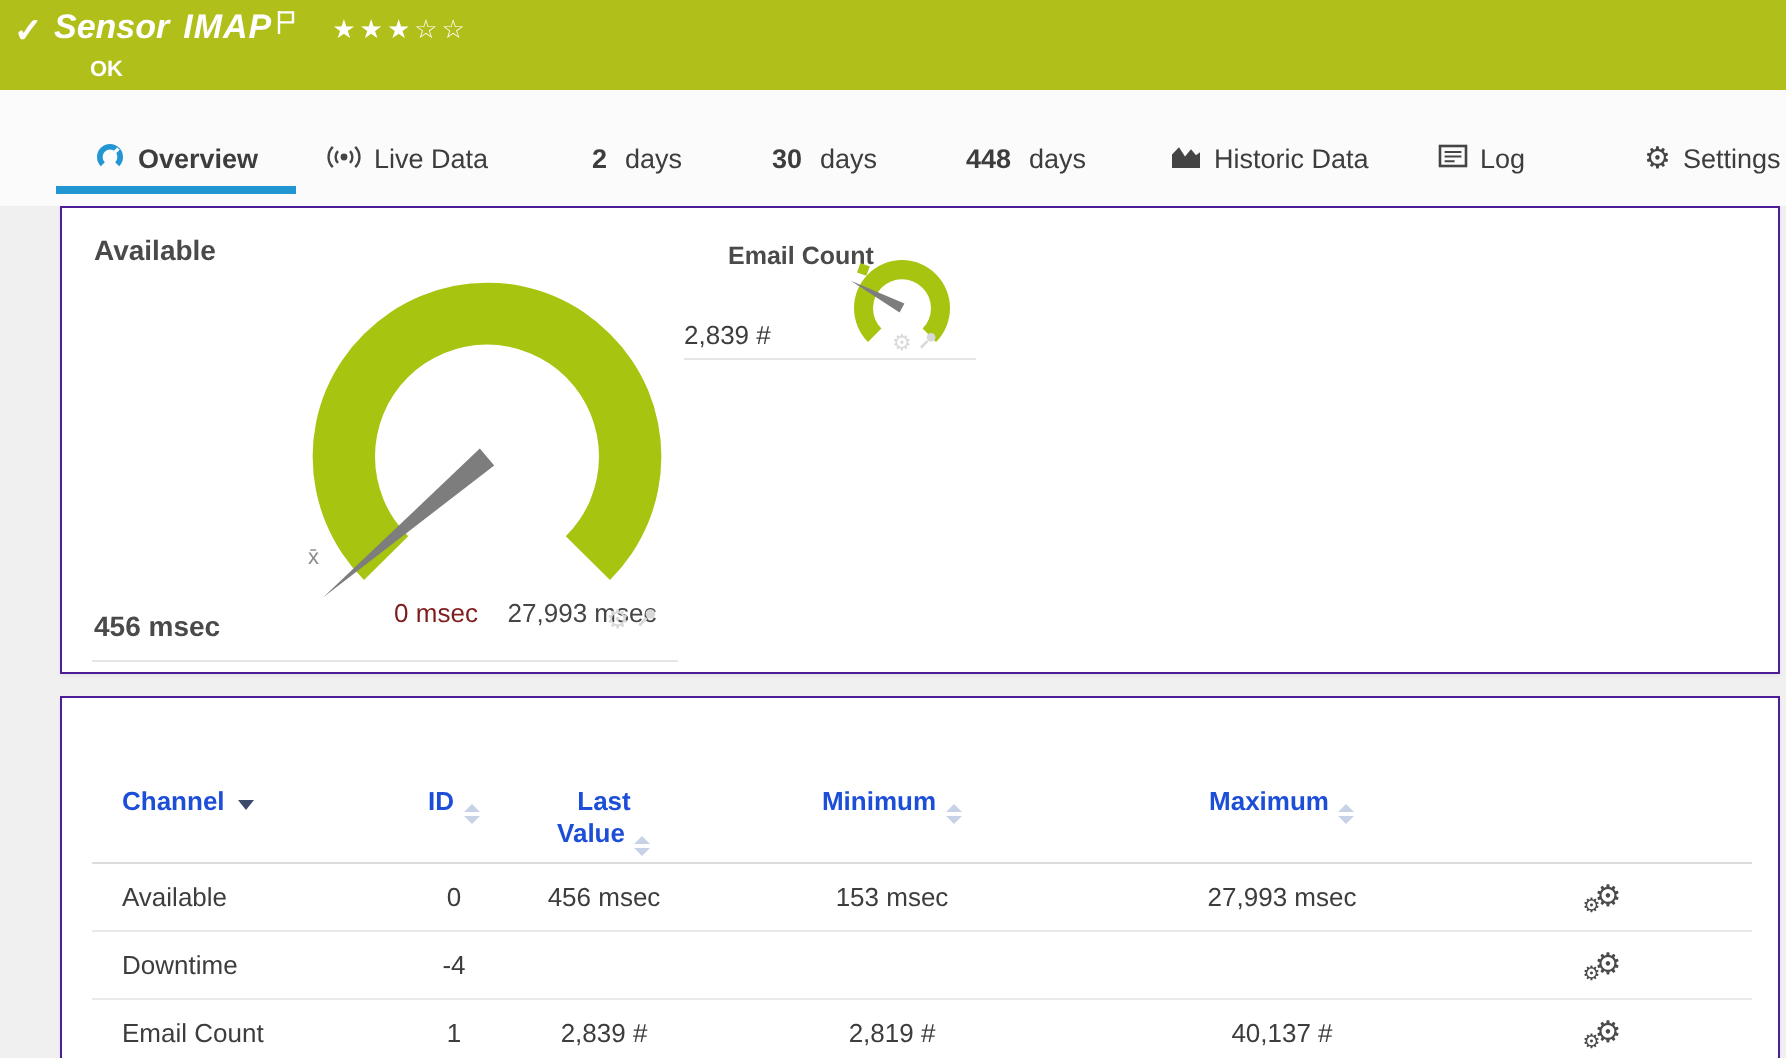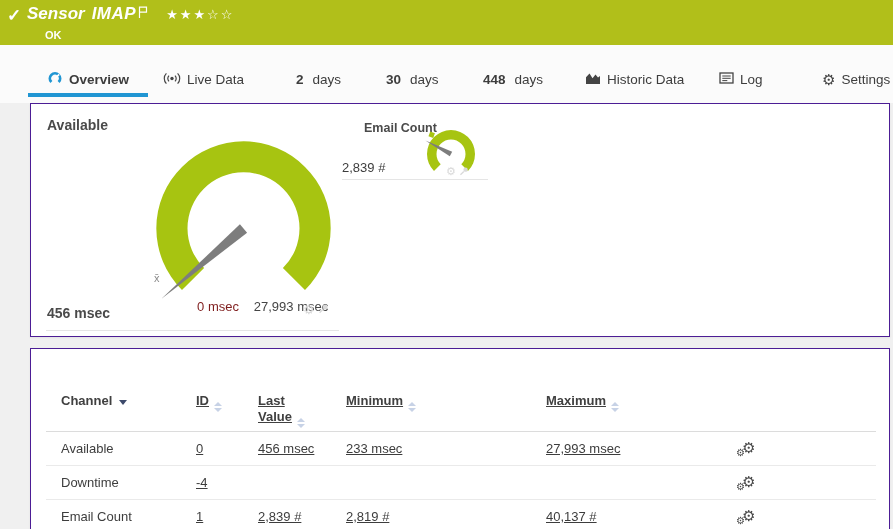--- a/index.html
+++ b/index.html
@@ -39,25 +39,25 @@
   .div-avail { left:15px; top:226px; width:293px; }
   .div-ec    { left:311px; top:75px; width:146px; }
   .hovericons { position:absolute; display:flex; align-items:center; gap:3px; color:#d9d9d9; font-size:13px; cursor:pointer; }
   .hi-avail { left:272px; top:198px; }
   .hi-ec    { left:415px; top:61px; }
   .ec-title { position:absolute; left:333px; top:17px; font-size:12.5px; font-weight:bold; color:#4a4a4a; }
   .ec-value { position:absolute; left:311px; top:56px; font-size:13px; color:#3d3d3d; }
   .ec-gauge { position:absolute; left:393px; top:23px; }
   
   .chan-table { position:absolute; left:15px; top:36px; width:830px; border-collapse:collapse; table-layout:fixed; }
-  .chan-table th { color:#404040; font-size:13px; font-weight:bold; vertical-align:top;
+  .chan-table th { color:#1d4ed8; font-size:13px; font-weight:bold; vertical-align:top;
                    padding:8px 0 4px 0; border-bottom:1px solid #dcdcdc; line-height:16px; cursor:pointer; }
   .chan-table td { font-size:13px; color:#3d3d3d; height:33px; border-bottom:1px solid #eaeaea; padding:0; }
   .al { text-align:left; padding-left:15px !important; }
-  .ar { text-align:left;text-decoration:underline; }
+  .ar { text-align:center; }
   .caret { display:inline-block; width:0; height:0; border-left:4px solid transparent;
            border-right:4px solid transparent; border-top:5px solid #3d4a6b; margin-left:7px; }
   .sort { display:inline-flex; flex-direction:column; gap:2px; margin-left:5px; transform:translateY(1px); }
   .sort i { display:block; width:0; height:0; border-left:4px solid transparent; border-right:4px solid transparent; }
   .sort .up   { border-bottom:4px solid #c7d2e6; }
   .sort .down { border-top:4px solid #c7d2e6; }
   .gears { display:inline-block; padding-right:10px; color:#4a4a4a; cursor:pointer; white-space:nowrap; }
   .gears .g-small { font-size:10px; vertical-align:-2px; }
   .gears .g-big   { font-size:15px; margin-left:-3px; vertical-align:1px; }
 </style>
@@ -223,21 +223,21 @@
               </span>
           </th>
           <th></th>
         </tr>
       </thead>
       <tbody>
         <tr>
           <td class="al">Available</td>
           <td class="ar">0</td>
           <td class="ar">456 msec</td>
-          <td class="ar">233 msec</td>
+          <td class="ar">153 msec</td>
           <td class="ar">27,993 msec</td>
           <td class="ar"><span class="gears"><span class="g-small">⚙</span><span class="g-big">⚙</span></span></td>
         </tr>
         <tr>
           <td class="al">Downtime</td>
           <td class="ar">-4</td>
           <td class="ar"></td>
           <td class="ar"></td>
           <td class="ar"></td>
           <td class="ar"><span class="gears"><span class="g-small">⚙</span><span class="g-big">⚙</span></span></td>

